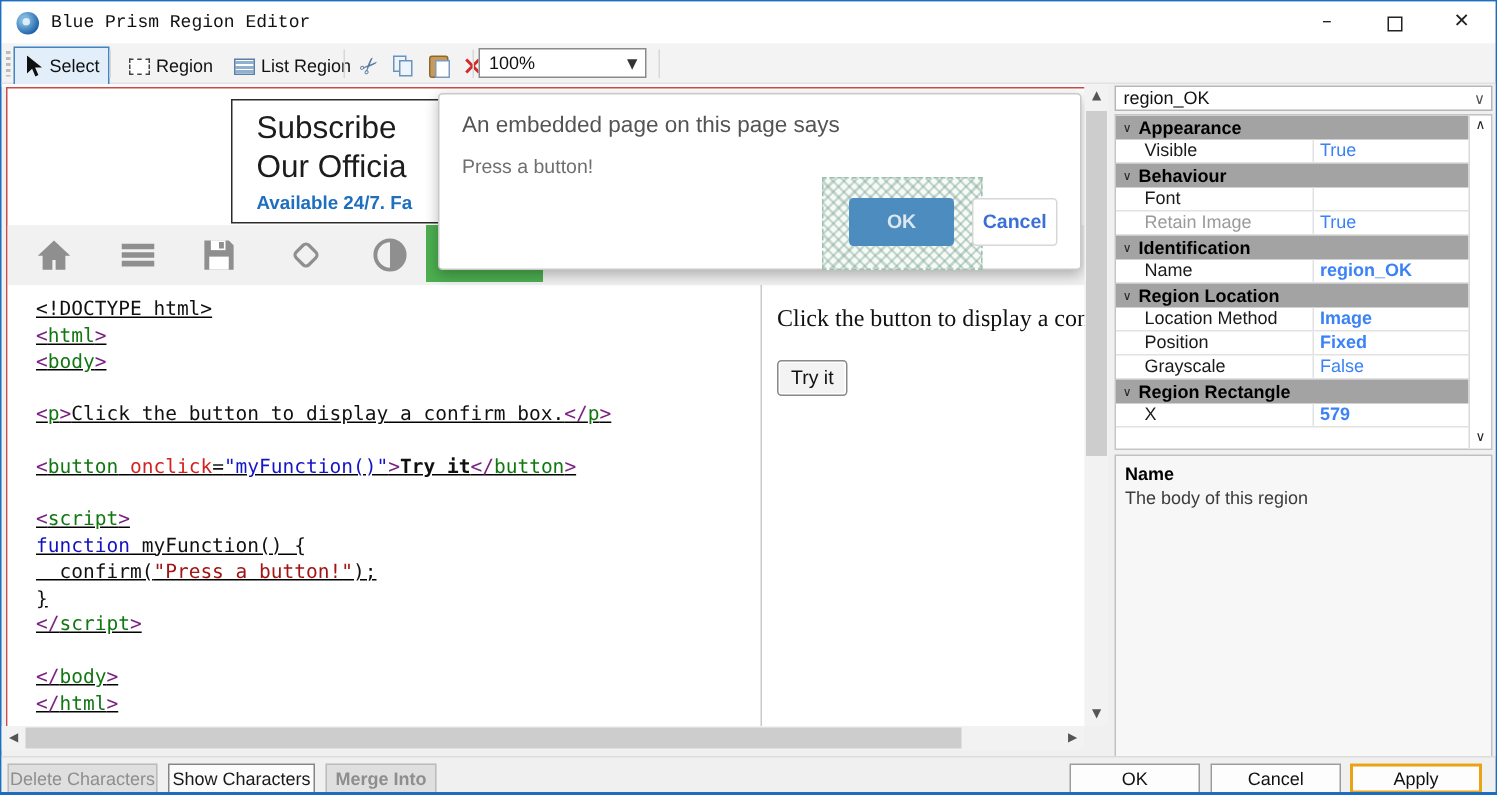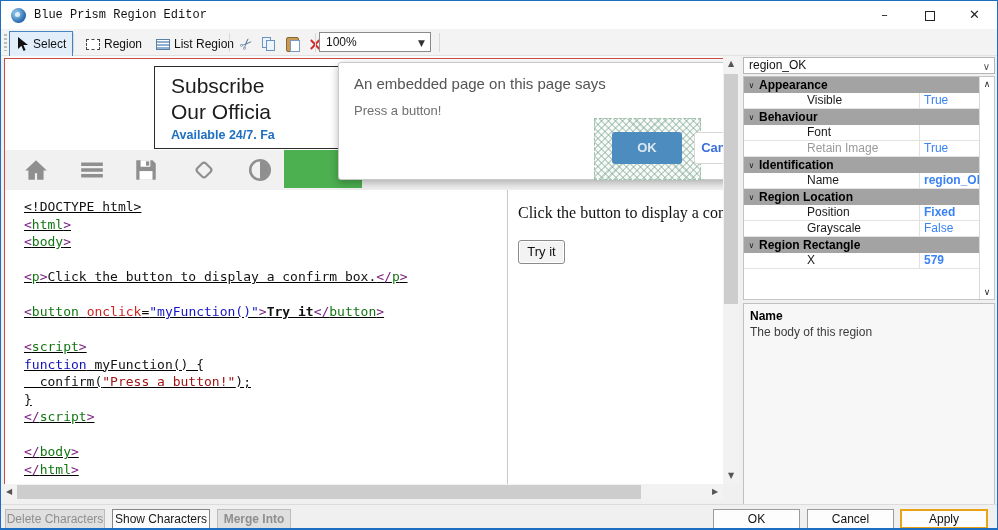--- a/index.html
+++ b/index.html
@@ -78,21 +78,21 @@
   .pane-divider { position:absolute; left:502px; top:131px; width:1px; height:295px; background:#c9c9c9; }
   .result-pane { position:absolute; left:503px; top:131px; width:216px; height:295px; background:#fff; overflow:hidden; }
   .result-text { position:absolute; left:10px; top:14px; font-family:"Liberation Serif", serif;
     font-size:16px; color:#111; white-space:nowrap; }
   .try-btn { position:absolute; left:10px; top:50px; width:47px; height:24px; background:#f3f3f3;
     border:1px solid #8a8a8a; border-radius:3px; box-shadow:inset 0 0 0 1px #fff;
     font-size:13px; color:#111; text-align:center; line-height:22px; }
 
   
   .js-dialog { position:absolute; left:287px; top:3px; width:429px; height:118px; background:#fff;
-    border:1px solid #c9c9c9; border-radius:3px; box-shadow:0 3px 9px rgba(0,0,0,.28); z-index:5;margin-left:46px; }
+    border:1px solid #c9c9c9; border-radius:3px; box-shadow:0 3px 9px rgba(0,0,0,.28); z-index:5; }
   .dlg-title { position:absolute; left:15px; top:12px; font-size:15px; color:#545454; white-space:nowrap; }
   .dlg-msg { position:absolute; left:15px; top:40px; font-size:13px; color:#6f6f6f; }
   .hatch { position:absolute; left:255px; top:55px; width:107px; height:62px;
     border:1px dashed #9dbfae;
     background:
       repeating-linear-gradient(45deg,  rgba(126,168,148,.45) 0 1.5px, transparent 1.5px 5px),
       repeating-linear-gradient(-45deg, rgba(126,168,148,.45) 0 1.5px, transparent 1.5px 5px),
       #f7faf8; }
   .ok-btn { position:absolute; left:273px; top:69px; width:70px; height:32px; background:#4d8cbe;
     border-radius:3px; font-size:13px; font-weight:bold; color:#dce8f1; text-align:center; line-height:32px; }
@@ -112,21 +112,21 @@
   .right-panel { position:absolute; left:738px; top:55px; width:260px; height:448px; background:#f0f0f0; }
   .region-combo { position:absolute; left:4px; top:1px; width:252px; height:17px; background:#fff;
     border:1px solid #b5b5b5; font-size:12px; color:#111; line-height:15px; padding-left:5px; }
   .region-combo .chev { position:absolute; right:4px; top:1px; font-size:10px; color:#555; }
 
   .prop-grid { position:absolute; left:4px; top:20px; width:252px; height:224px; background:#fff;
     border:1px solid #c4c4c4; overflow:hidden; }
   .pcat { display:flex; height:16px; background:#a3a3a3; align-items:center; }
   .pchev { width:15px; text-align:center; font-size:8px; color:#222; }
   .pclabel { font-size:12px; font-weight:bold; color:#000; line-height:15px; }
-  .prow { display:flex; height:16px; border-bottom:1px solid #e2e2e2; align-items:flex-end;padding-left:44px; }
+  .prow { display:flex; height:16px; border-bottom:1px solid #e2e2e2; align-items:flex-end; }
   .pgut { width:15px; background:#a3a3a3; }
   .plab { width:117px; font-size:12px; color:#1a1a1a; line-height:15px; padding-left:4px;
     border-right:1px solid #e2e2e2; overflow:hidden; white-space:nowrap; }
   .plab.muted { color:#9a9a9a; }
   .pval { flex:1; font-size:12px; color:#3b82f6; line-height:15px; padding-left:4px; overflow:hidden; white-space:nowrap; }
   .pval.bold { font-weight:bold; }
   .grid-scroll { position:absolute; right:0; top:0; width:15px; height:222px; background:#fff; border-left:1px solid #d9d9d9; }
   .grid-scroll .up, .grid-scroll .dn { position:absolute; left:0; width:14px; font-size:9px; color:#222; text-align:center; }
   .grid-scroll .up { top:2px; } .grid-scroll .dn { bottom:2px; }
 
@@ -315,20 +315,25 @@
             <span class="pgut"></span>
             <span class="plab">Name</span>
             <span class="pval bold">region_OK</span>
           </div>
           <div class="pcat">
             <span class="pchev glyph">∨</span>
             <span class="pclabel">Region Location</span>
           </div>
           <div class="prow">
             <span class="pgut"></span>
+            <span class="plab">Location Method</span>
+            <span class="pval bold">Image</span>
+          </div>
+          <div class="prow">
+            <span class="pgut"></span>
             <span class="plab">Position</span>
             <span class="pval bold">Fixed</span>
           </div>
           <div class="prow">
             <span class="pgut"></span>
             <span class="plab">Grayscale</span>
             <span class="pval">False</span>
           </div>
           <div class="pcat">
             <span class="pchev glyph">∨</span>

